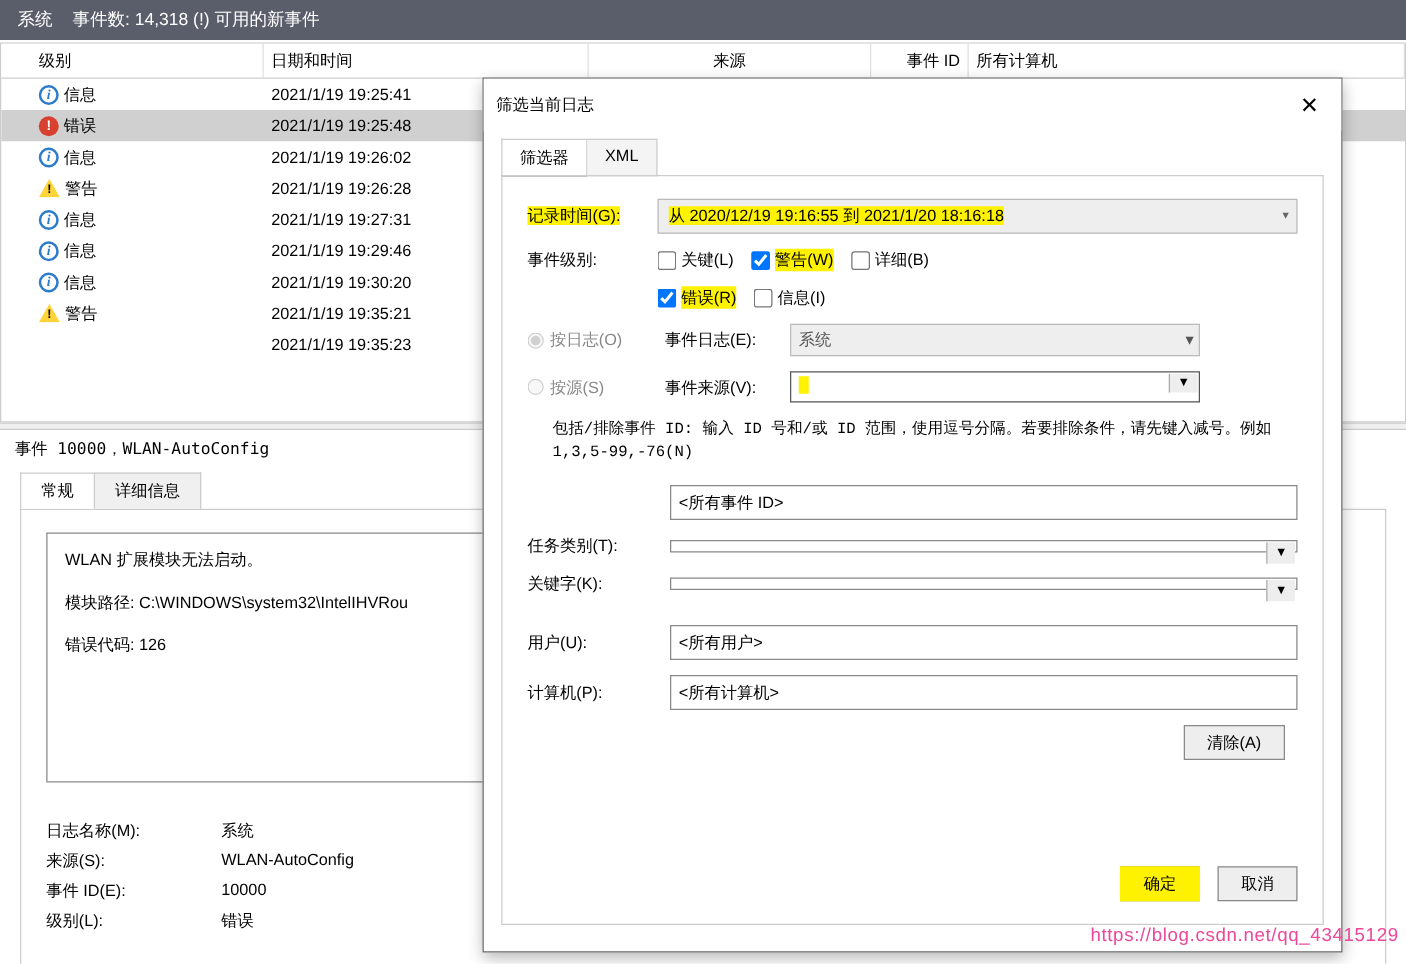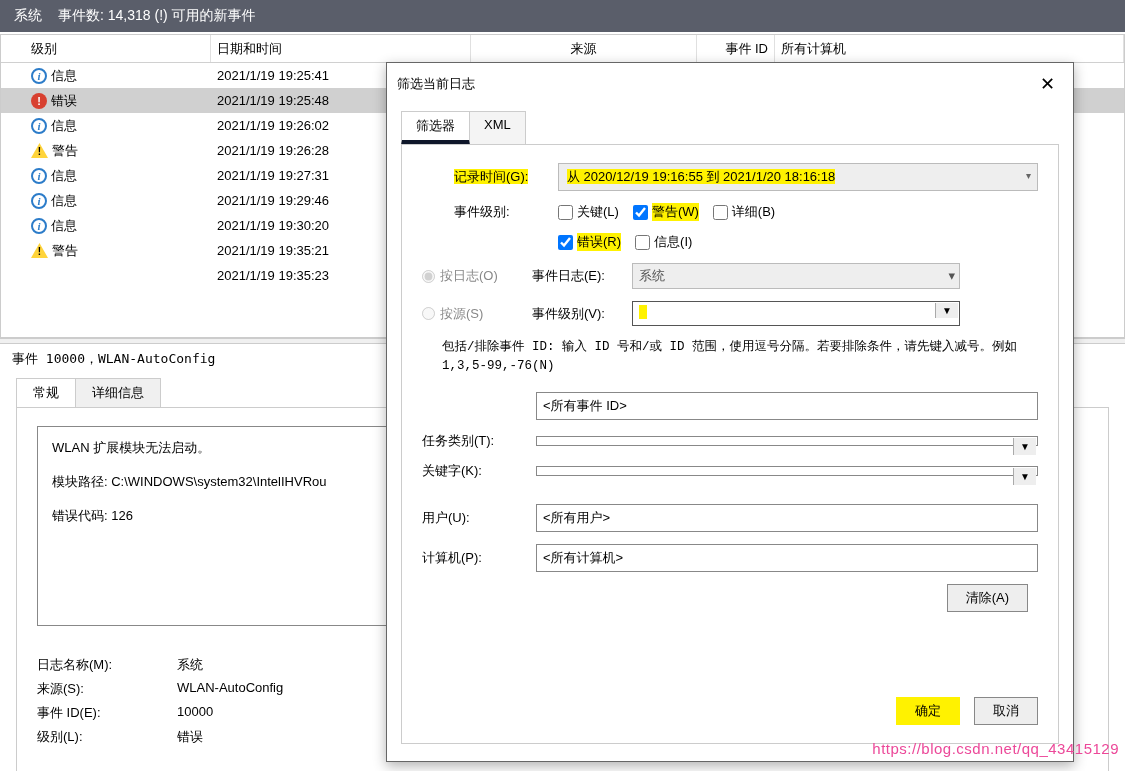--- a/index.html
+++ b/index.html
@@ -47,26 +47,26 @@
 .meta-row { display: flex; margin: 6px 0; }
 .meta-row .ml { width: 140px; }
 
 
 .dialog { position: absolute; left: 386px; top: 62px; width: 688px; height: 700px; background: #fff; border: 1px solid #666; box-shadow: 0 4px 12px rgba(0,0,0,.3); }
 .dlg-titlebar { display: flex; justify-content: space-between; align-items: center; padding: 8px 10px; background: #fff; }
 .dlg-titlebar .close { font-size: 18px; cursor: pointer; padding: 2px 8px; }
 .dlg-body { padding: 6px 14px; }
 .dlg-tabs { display: flex; }
 .dlg-tabs .tab { padding: 5px 14px; border: 1px solid #ccc; font-size: 13px; }
-.dlg-tabs .tab.active { border-bottom: 5px solid #0f172a; }
+.dlg-tabs .tab.active { border-bottom: 1px solid #0f172a; }
 .dlg-tabs .tab + .tab { border-left: none; background: #f4f4f4; }
 
 .dlg-content { border: 1px solid #ccc; margin-top: -1px; padding: 18px 20px; height: 600px; position: relative; }
 
-.form-row { display: flex; align-items: center; margin-bottom: 12px; margin-left: 32px; }
+.form-row { display: flex; align-items: center; margin-bottom: 12px; }
 .form-row .lbl { width: 104px; }
 .hl { background: #fff200; }
 
 .time-dd { flex: 1; background: #eee; border: 1px solid #bbb; padding: 4px 8px; position: relative; }
 .time-dd .dd-arrow { position: absolute; right: 6px; top: 6px; font-size: 10px; color: #666; }
 
 .chk-group { display: flex; gap: 14px; align-items: center; }
 .chk { display: inline-flex; align-items: center; gap: 4px; }
 .chk input { width: 15px; height: 15px; }
 
@@ -270,21 +270,21 @@
             <span>按日志(O)</span>
           </span>
         <span class="r-lbl2">事件日志(E):</span>
         <div class="dd-dis"><span>系统</span><span class="dd-arrow">▾</span></div>
       </div>
       <div class="radio-row">
         <span class="r-left">
             <input type="radio" disabled="" style=""> 
             <span>按源(S)</span>
           </span>
-        <span class="r-lbl2">事件级别(V):</span>
+        <span class="r-lbl2">事件来源(V):</span>
         <div class="dd-en"><span class="hl-cursor"></span><span class="dd-arrow">▼</span></div>
       </div>
 
       <div class="help-txt">包括/排除事件 ID: 输入 ID 号和/或 ID 范围，使用逗号分隔。若要排除条件，请先键入减号。例如 1,3,5-99,-76(N)</div>
 
       <div class="field-row">
         <span class="lbl"></span>
         <div class="txt-in">&lt;所有事件 ID&gt;</div>
       </div>
       <div class="field-row">

